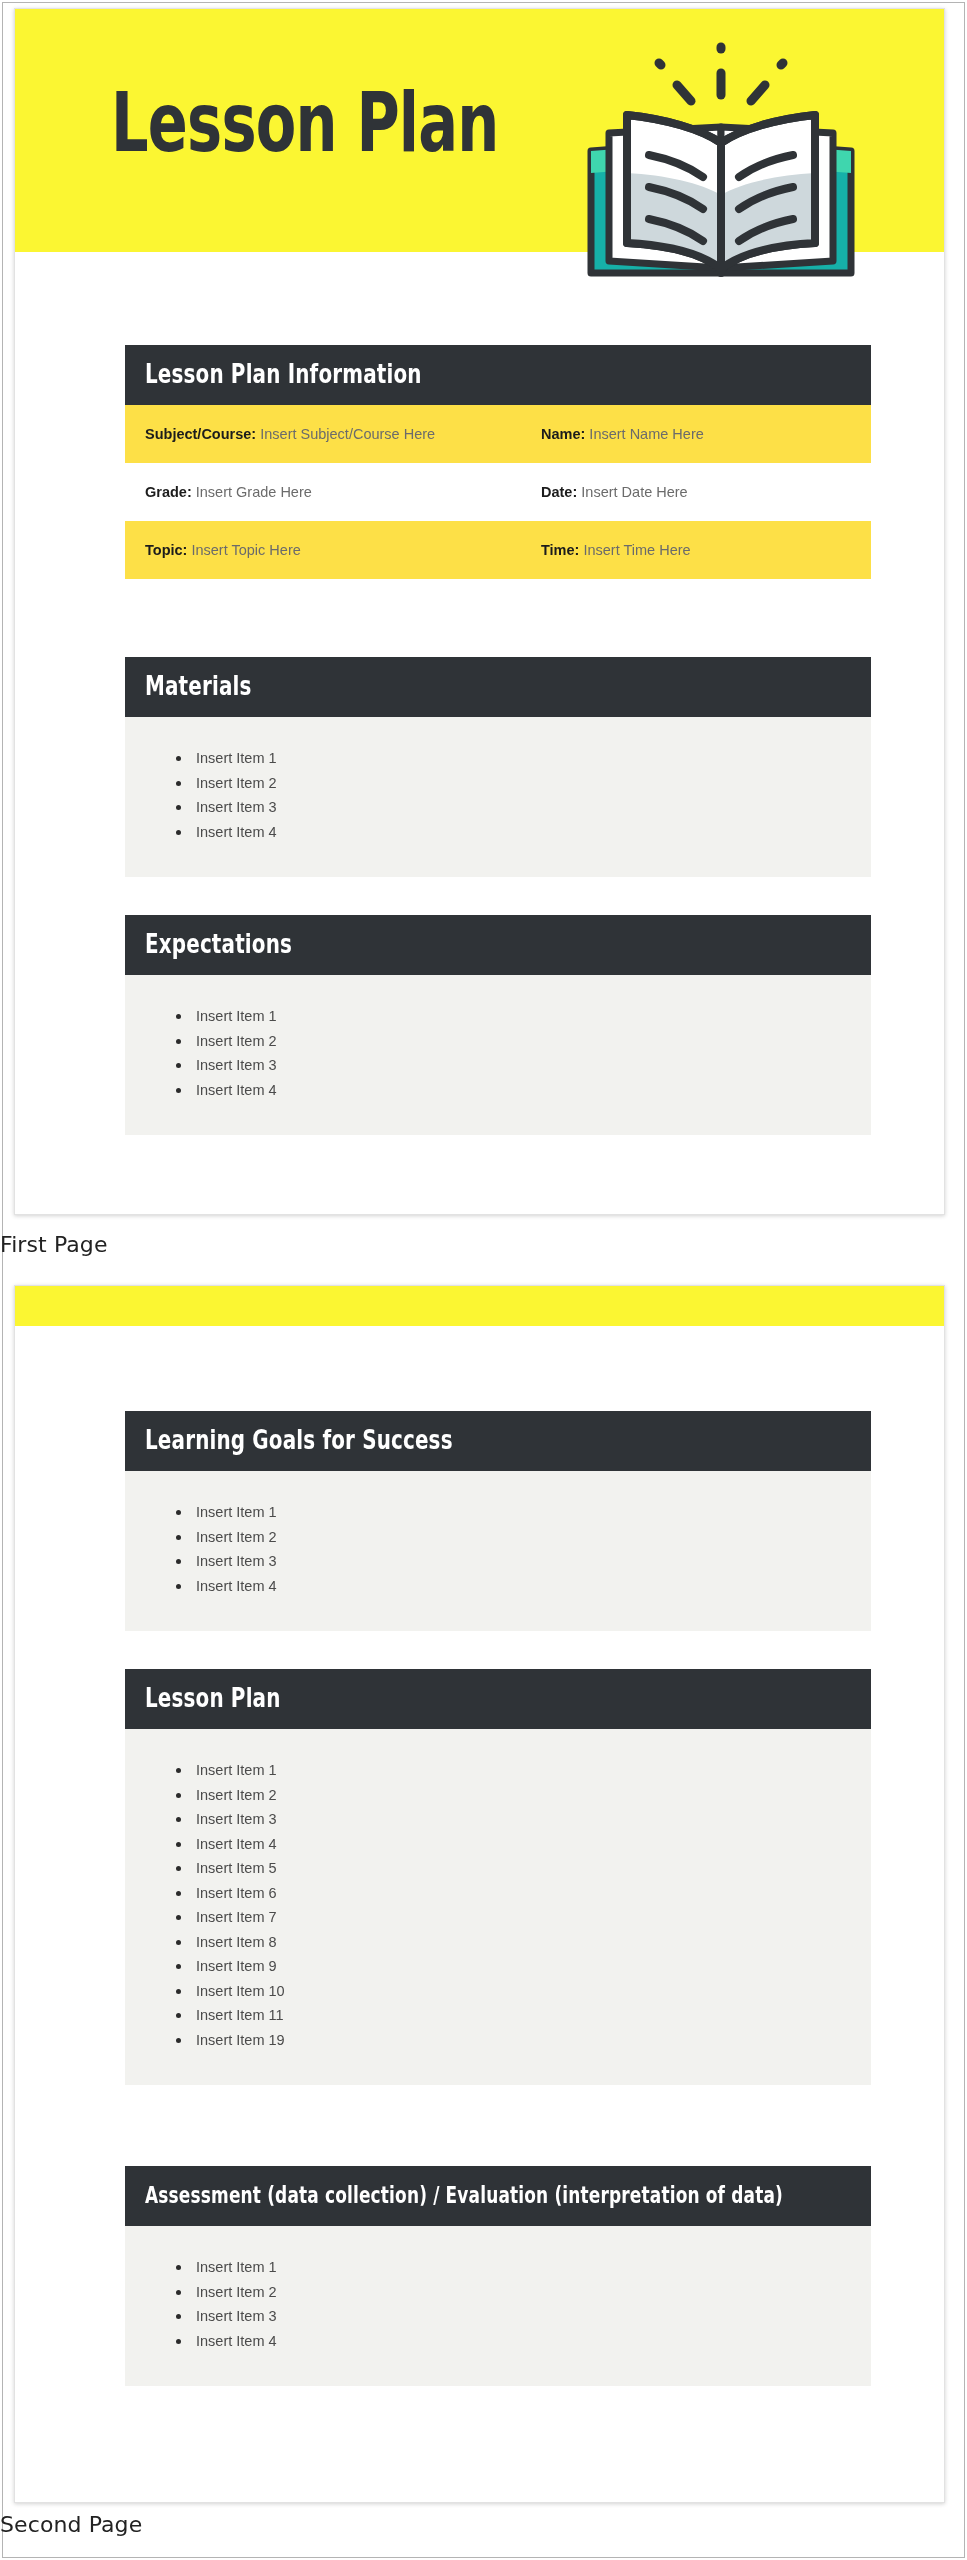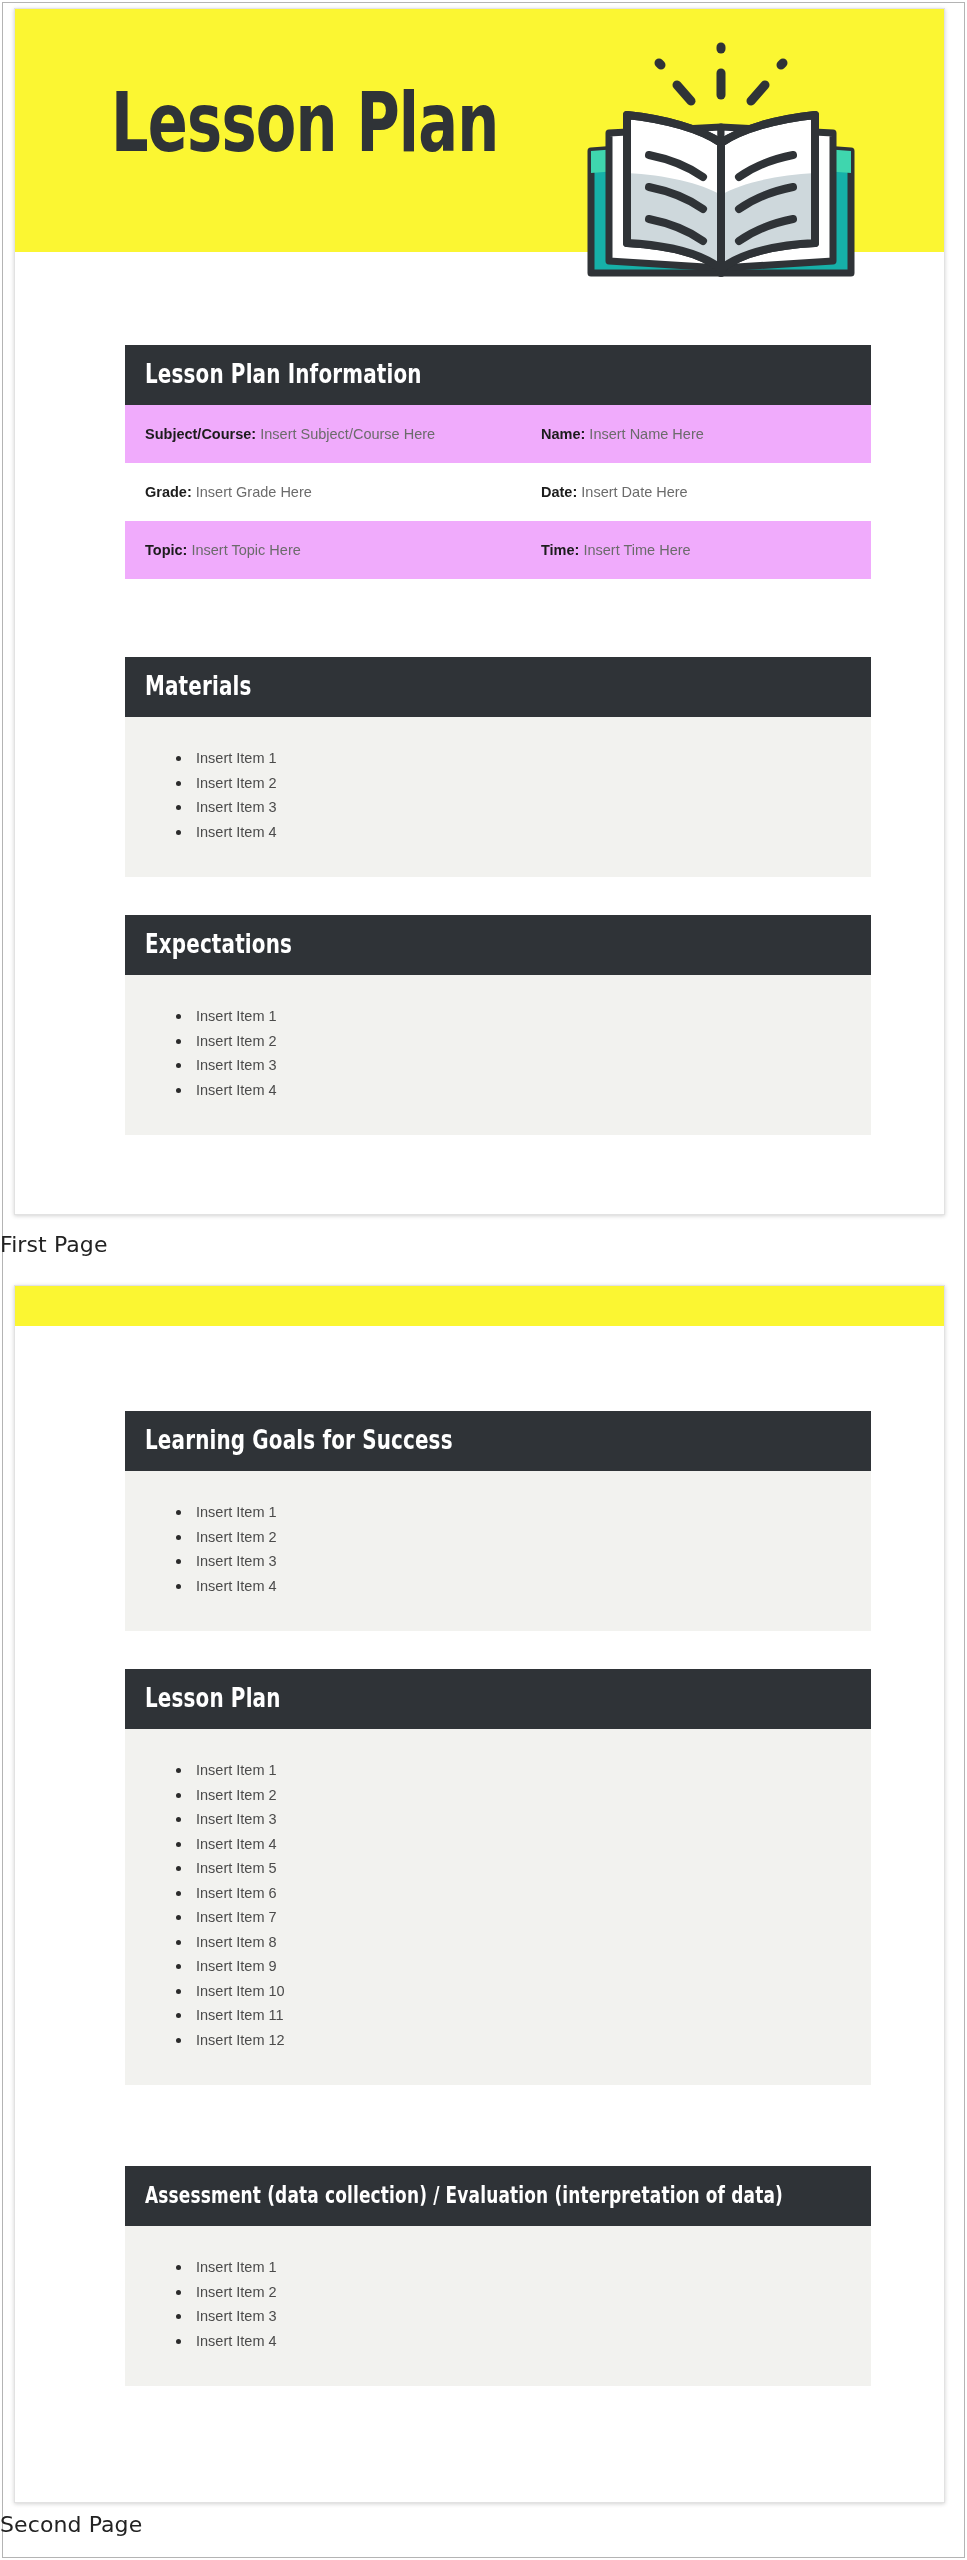--- a/index.html
+++ b/index.html
@@ -134,21 +134,21 @@
     padding: 22px 20px 26px 20px;
   }
 
   
   .info-row {
     display: flex;
     padding: 15px 20px;
     min-height: 58px;
     align-items: center;
   }
-  .info-row.odd  { background: #f0abfc; }
+  .info-row.odd  { background: #fde047; }
   .info-row.even { background: #ffffff; }
 
   .info-cell {
     font-size: 14.5px;
     color: #6b6b6b;
     font-family: "Liberation Sans", sans-serif;
     line-height: 20px;
   }
   .info-cell.col-1 { width: 396px; flex: none; }
   .info-cell.col-2 { flex: 1; }
@@ -336,21 +336,21 @@
             <li>Insert Item 2</li>
             <li>Insert Item 3</li>
             <li>Insert Item 4</li>
             <li>Insert Item 5</li>
             <li>Insert Item 6</li>
             <li>Insert Item 7</li>
             <li>Insert Item 8</li>
             <li>Insert Item 9</li>
             <li>Insert Item 10</li>
             <li>Insert Item 11</li>
-            <li>Insert Item 12</li>
+            <li>Insert Item 19</li>
           </ul>
       </div>
     </div>
 
     <div class="section" id="sec-assessment" style="top:880px;">
       <div class="section-header">
         <span class="section-header-title" style="font-size:23px;">Assessment (data collection) / Evaluation (interpretation of data)</span>
       </div>
       <div class="section-body">
         <ul class="bullets">

